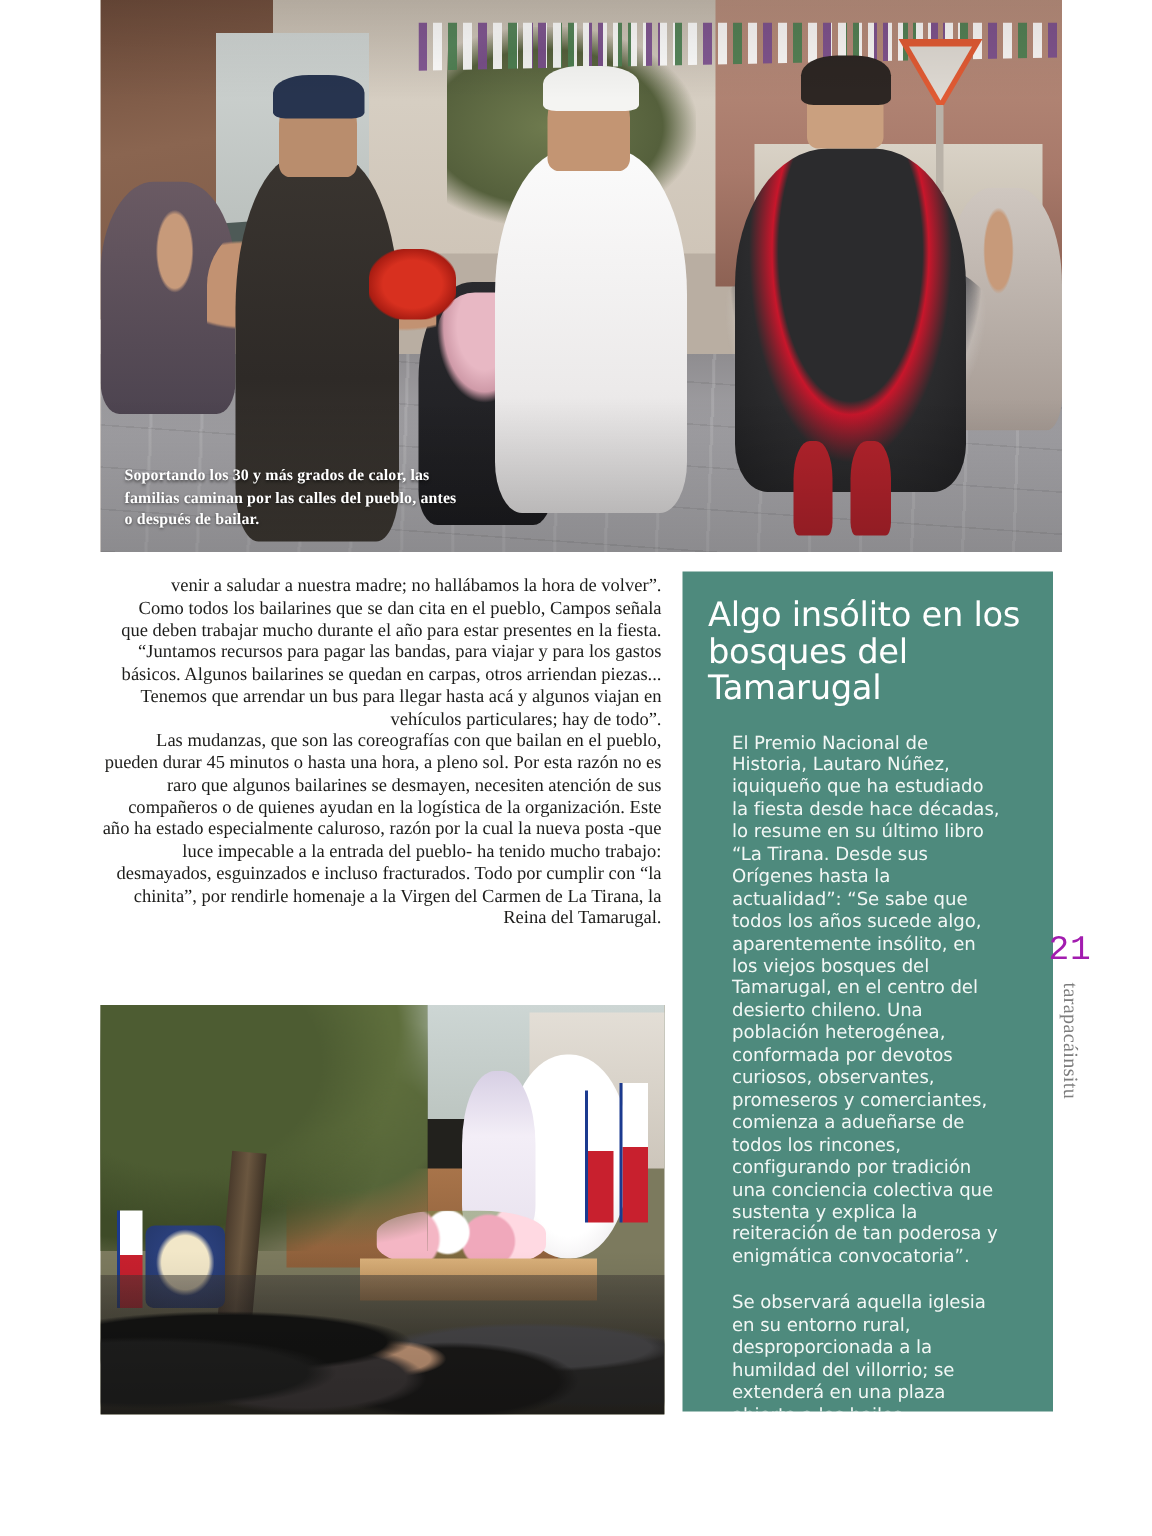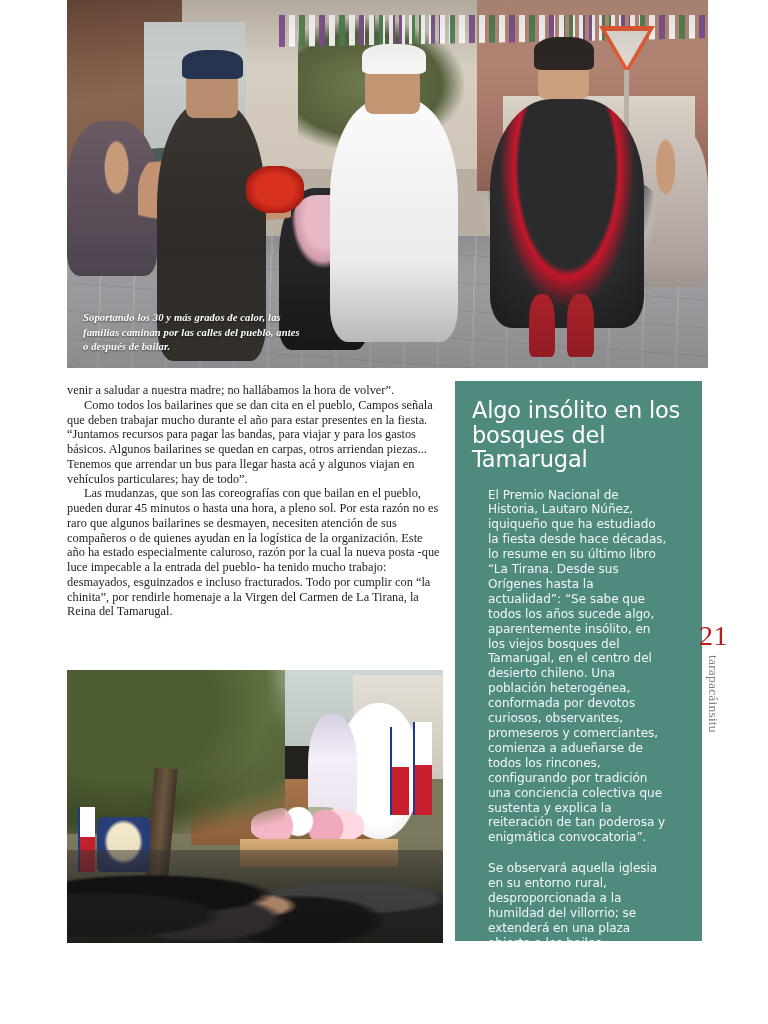--- a/index.html
+++ b/index.html
@@ -142,39 +142,38 @@
     background: linear-gradient(180deg, rgba(0,0,0,.10) 0%, rgba(0,0,0,0) 18%, rgba(0,0,0,0) 72%, rgba(0,0,0,.22) 100%);
   }
 
   .photo-caption {
     position: absolute;
     left: 16px;
     bottom: 14px;
     width: 222px;
     color: #ffffff;
     font-family: "Liberation Serif", serif;
-    font-style: italic;
     font-weight: 700;
     font-size: 10.6px;
     line-height: 14.2px;
     text-shadow: 0 1px 2px rgba(0,0,0,.55);
     letter-spacing: .1px;
   }
 
   
   .body-col {
     position: absolute;
     left: 67px;
     top: 383px;
     width: 374px;
     font-family: "Liberation Serif", serif;
     font-size: 12.35px;
     line-height: 14.75px;
     color: #1d1d1b;
-    text-align: left;
+    text-align: right;
     hyphens: none;
   }
   .body-col p { margin: 0; }
   .body-col p.indent { text-indent: 17px; }
 
   
   .green-panel {
     position: absolute;
     left: 455px;
     top: 381px;
@@ -292,23 +291,23 @@
       linear-gradient(180deg, rgba(60,55,52,.5) 0%, rgba(26,24,23,.86) 100%);
   }
   .photo-bottom .pb-vignette { position:absolute; inset:0;
     background: linear-gradient(180deg, rgba(0,0,0,0) 60%, rgba(0,0,0,.25) 100%); }
 
   
   .page-number {
     position: absolute;
     left: 699px;
     top: 620px;
-    font-family: Liberation Serif, serif;
-    font-size: 28px;
-    color: #b91c1c;
+    font-family: Liberation Mono, monospace;
+    font-size: 23px;
+    color: #a21caf;
     letter-spacing: .5px;
   }
   .brand-vertical {
     position: absolute;
     left: 705px;
     top: 655px;
     font-family: "Liberation Serif", serif;
     font-size: 13.5px;
     color: #7d7d7d;
     letter-spacing: .2px;

